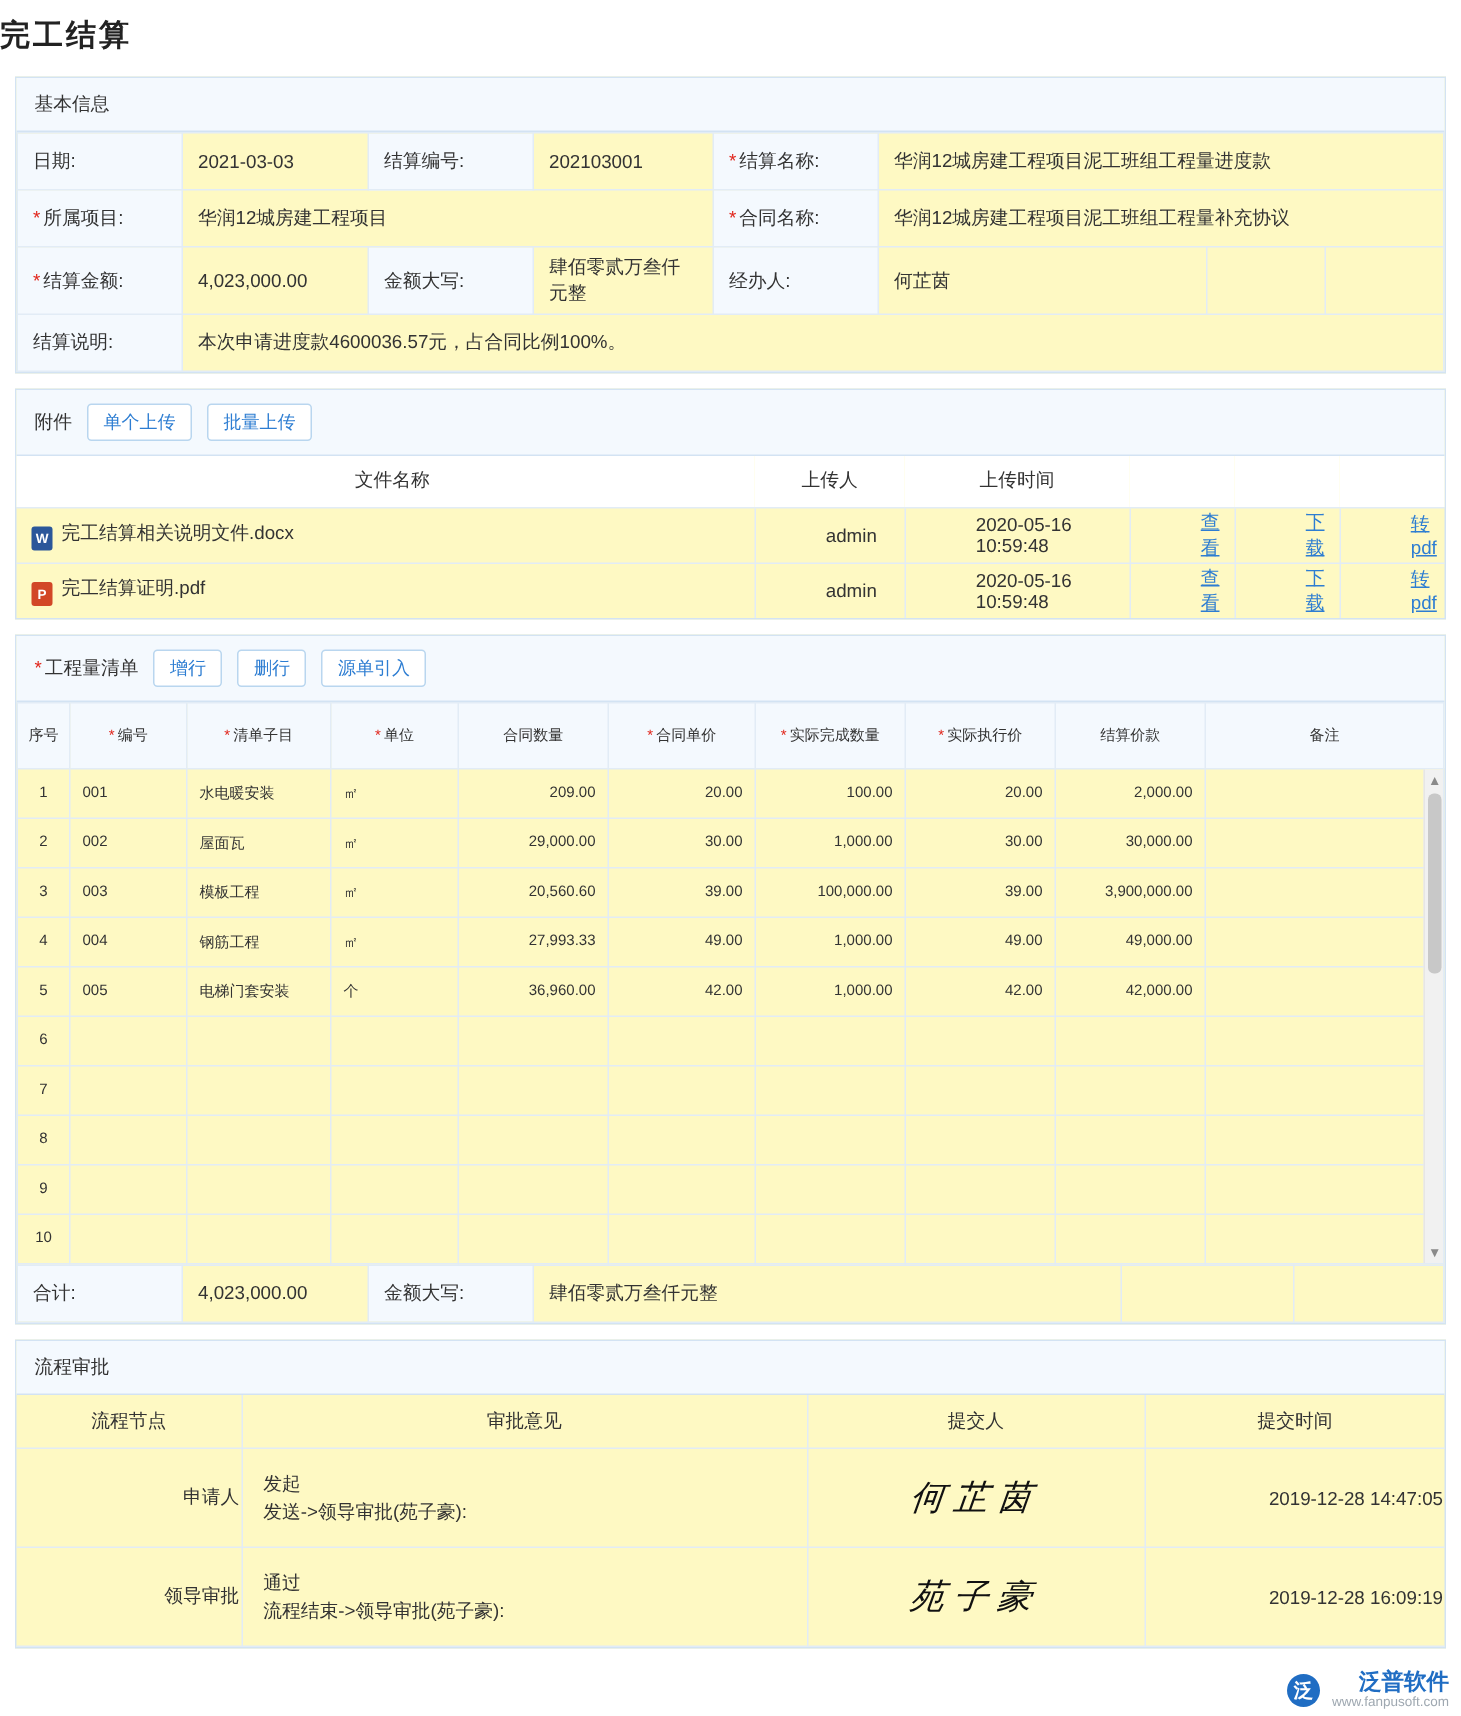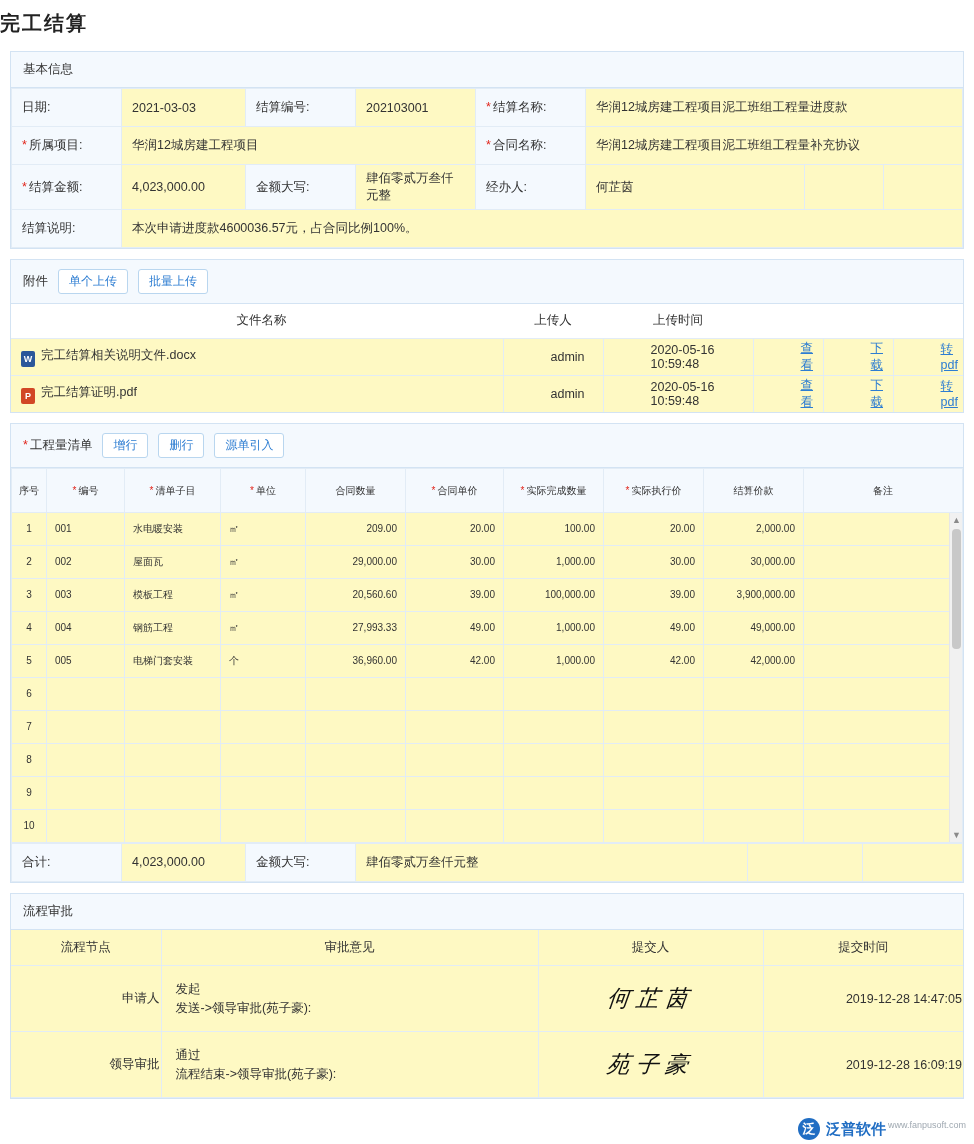--- a/index.html
+++ b/index.html
@@ -218,21 +218,21 @@
     gap: 6px;
     opacity: .95;
   }
   .wm-logo {
     width: 22px; height: 22px; border-radius: 50%;
     background: #1566c0; color: #fff; font-size: 13px;
     text-align: center; line-height: 22px; font-weight: bold;
   }
   .wm-txt { font-size: 15px; color: #1566c0; font-weight: bold; }
   .wm-sub { font-size: 9px; color: #9aa4ad; margin-left: 2px; }
-  .wm-col { display: flex; flex-direction: row; line-height: 1.1; }
+  .wm-col { display: flex; flex-direction: column; line-height: 1.1; align-items: flex-end; }
 </style>
 </head>
 <body>
 
 <div class="page-title">完工结算</div>
 
 <div class="panel">
   <div class="panel-head">
     <span class="ttl">基本信息</span>
   </div>

